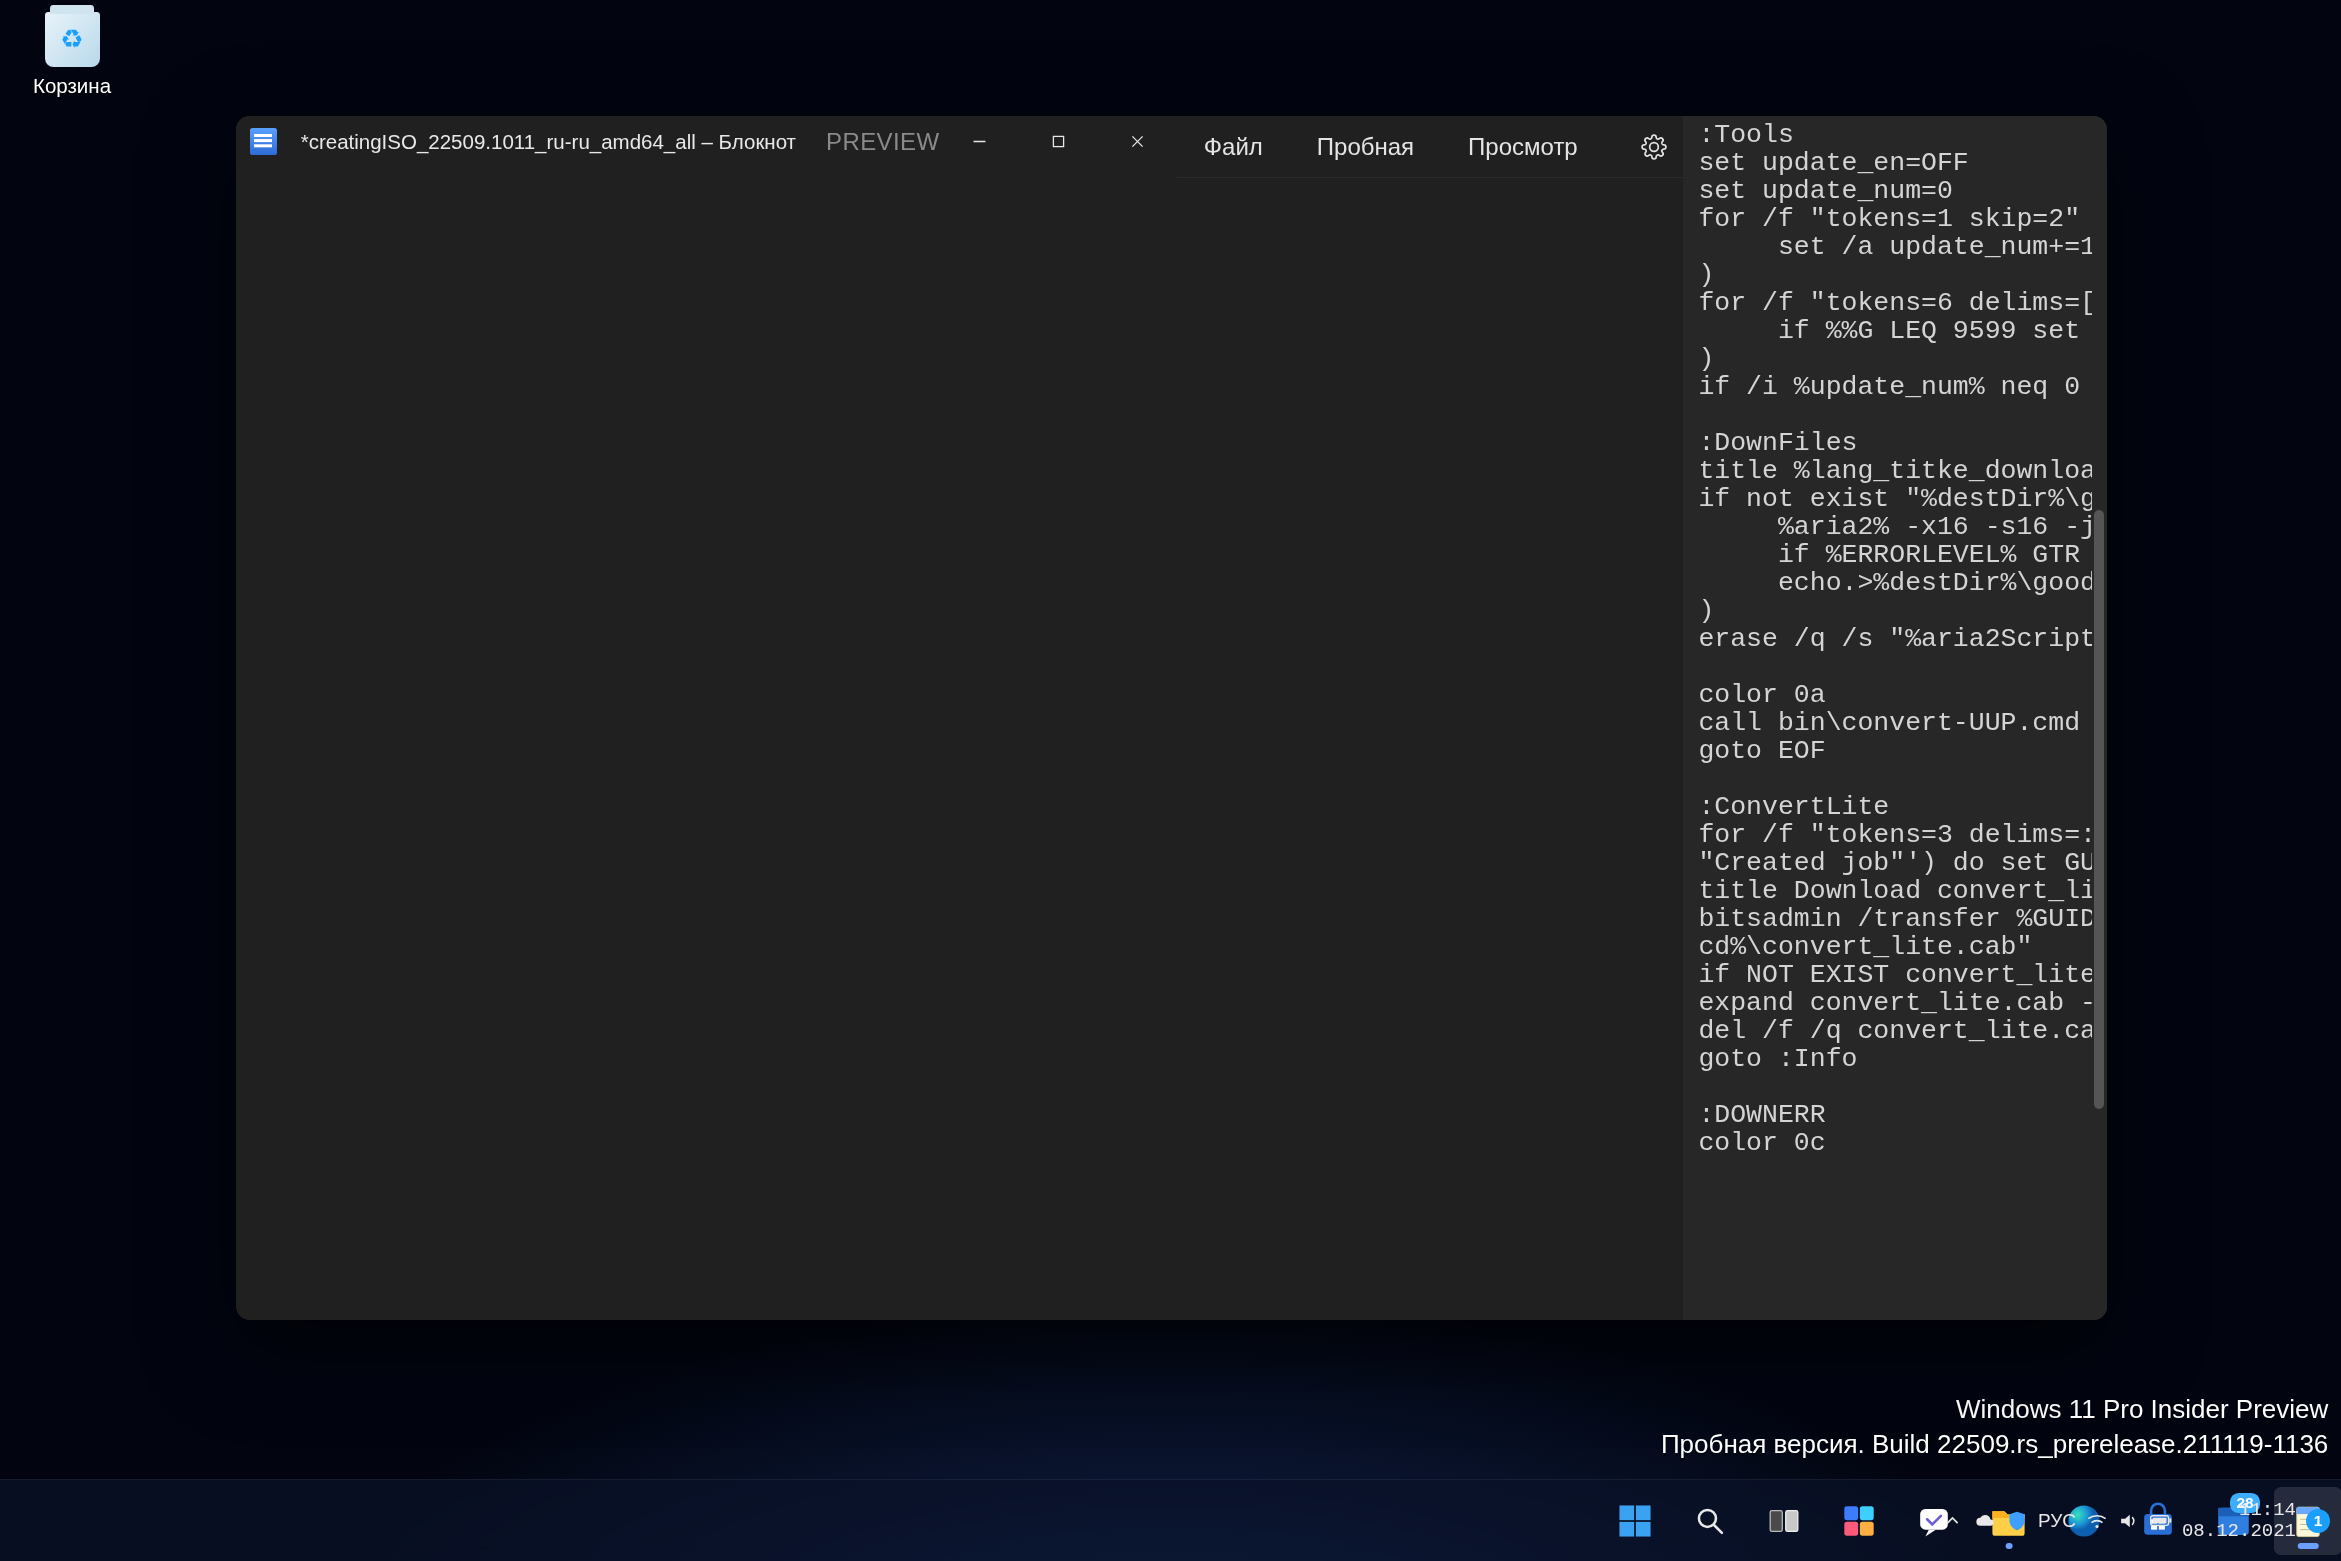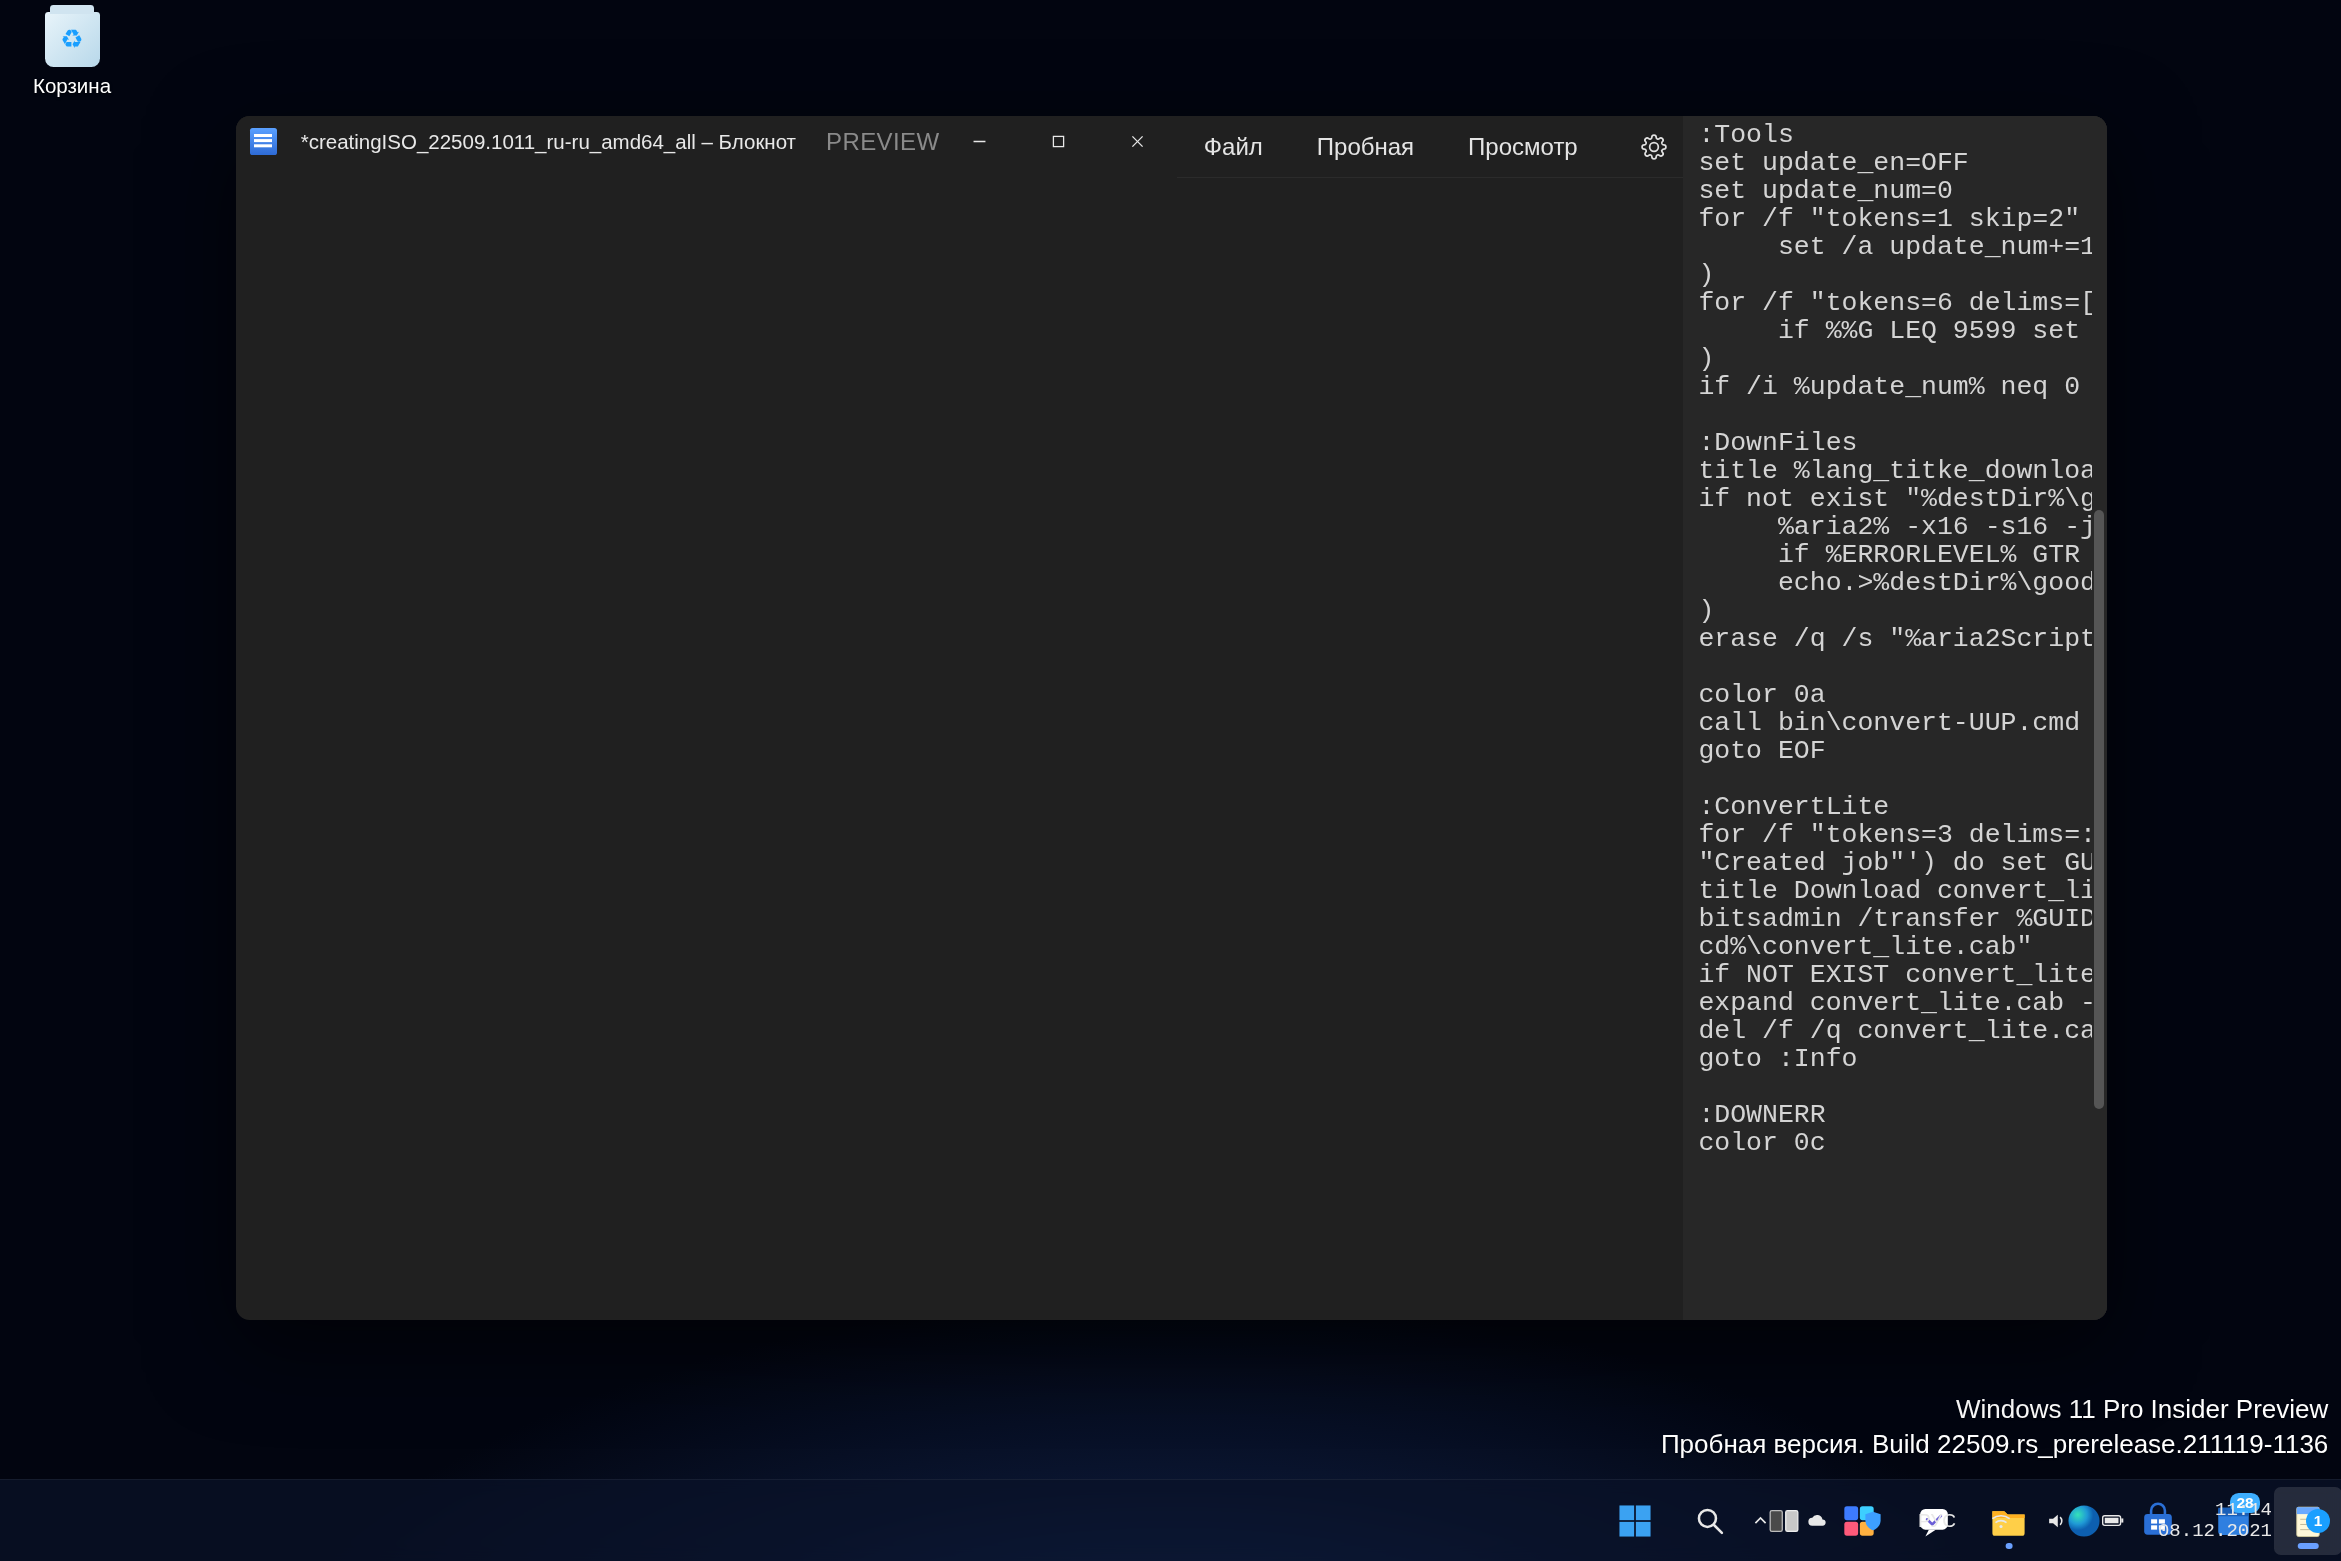--- a/index.html
+++ b/index.html
@@ -142,21 +142,21 @@
     background:#3daeff; color:#fff;
     border-radius:8.6px; padding:0.9px 6.8px; font-size:15.4px; font-weight:600;
   }
 
   .ic { display:block; }
   .ic-start { width:38px; height:38px; }
 
   
   .systray {
     position: absolute; right: 12px; top: 0; bottom: 0;
-    display: flex; align-items: center; gap: 34px;
+    display: flex; align-items: center; gap: 10px;
     color: #e8e8e8; font-size: 19px;
   }
   .systray .lang { font-size: 19px; }
   .systray .clock { text-align: right; line-height:1.1; font-size: 19px; font-family: Liberation Mono, monospace; }
   .systray .notif {
     width:24px; height:24px; border-radius:50%;
     background:#1a9fff; display:flex; align-items:center; justify-content:center;
     font-size:15.4px; font-weight:700; color:#fff;
   }
   .tray-ic { width:22px; height:22px; display:flex; align-items:center; justify-content:center; }

